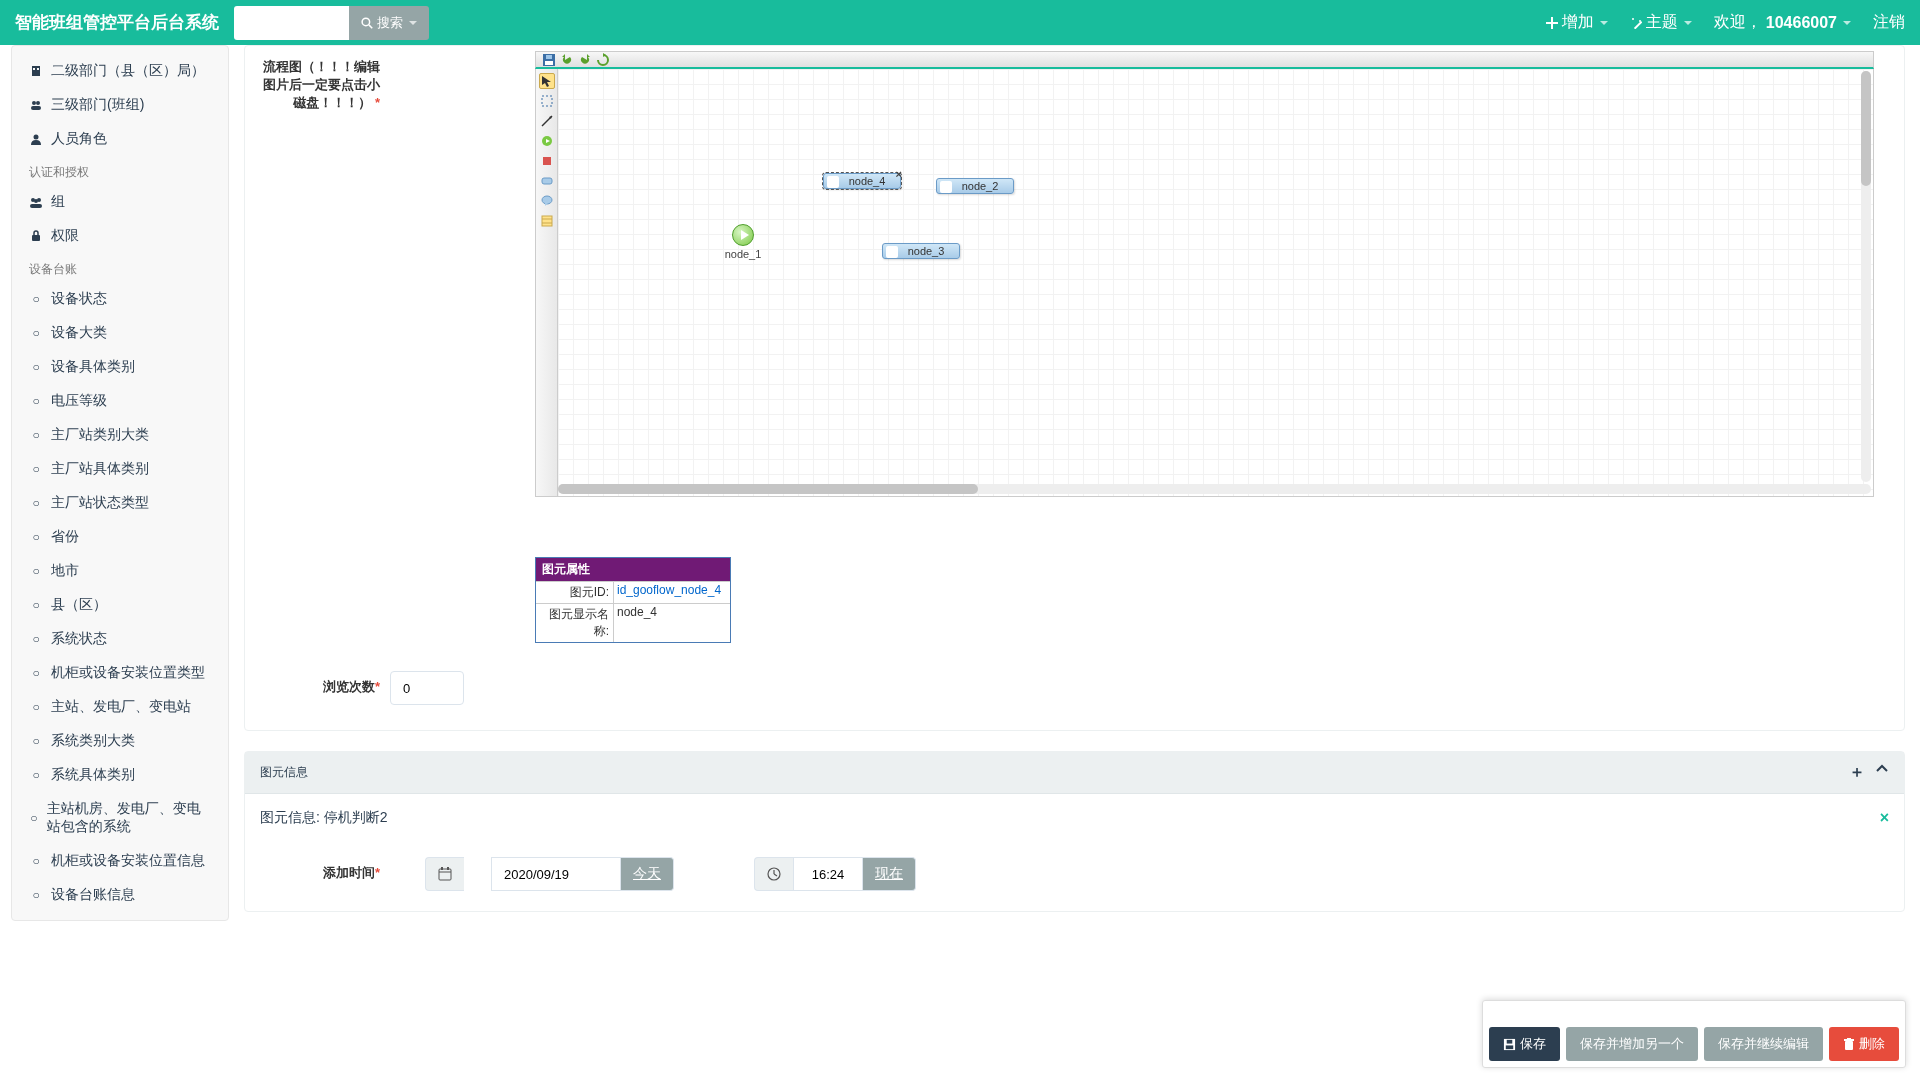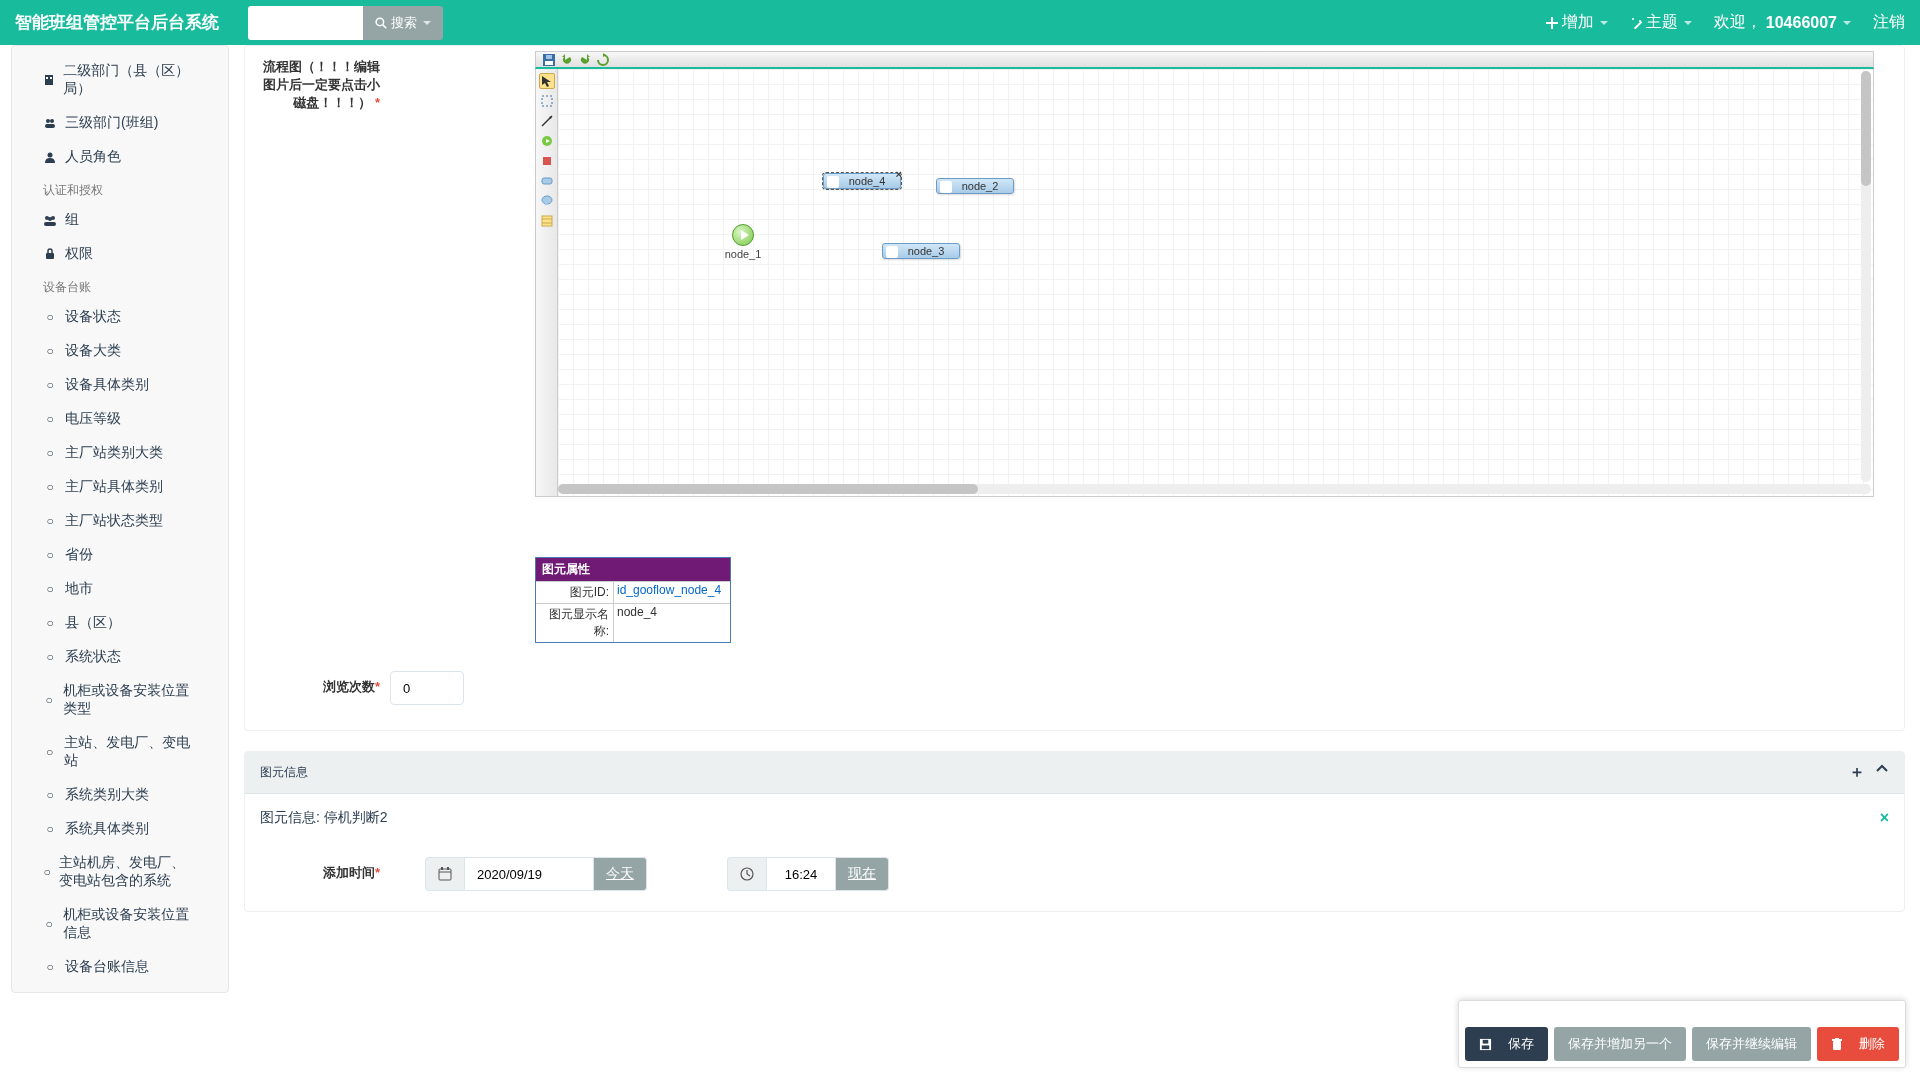--- a/index.html
+++ b/index.html
@@ -1,29 +1,29 @@
 <!DOCTYPE html>
 <html><head>
 <meta charset="utf-8">
 <style>
 * { box-sizing: border-box; margin: 0; padding: 0; }
 body { font-family: "Helvetica Neue", Arial, sans-serif; font-size: 14px; color: #333; background: #fff; }
 
 
 .navbar { background: #18bc9c; height: 45px; display: flex; align-items: center; padding: 0 15px; color: #fff; }
-.brand { font-weight: bold; font-size: 17px; margin-right: 29px; white-space: nowrap; }
+.brand { font-weight: bold; font-size: 17px; margin-right: 15px; white-space: nowrap; }
 .search-group { display: flex; align-items: center; }
 .search-input { height: 34px; width: 115px; border: none; border-radius: 3px 0 0 3px; padding: 6px 10px; font-size: 13px; background:#fff;}
 .search-btn { height: 34px; border: none; background: #95a5a6; color: #fff; padding: 6px 12px; font-size: 13px; border-radius: 0 3px 3px 0; cursor: pointer; display:flex; align-items:center; gap:4px;}
 .nav-right { margin-left: auto; display: flex; align-items: center; gap: 22px; }
 .nav-link { color: #fff; cursor: pointer; font-size: 16px; display:flex; align-items:center; gap:4px;}
 .caret-down { display:inline-block; width:0; height:0; border-left:4px solid transparent; border-right:4px solid transparent; border-top:4px solid rgba(255,255,255,0.7); margin-left:2px; vertical-align:middle;}
 
 
-.sidebar { position: absolute; left: 11px; top: 45px; width: 218px; background: #f8f8f8; border: 1px solid #e7e7e7; border-radius: 4px; padding: 8px 16px; }
+.sidebar { position: absolute; left: 11px; top: 45px; width: 218px; background: #f8f8f8; border: 1px solid #e7e7e7; border-radius: 4px; padding: 8px 2px; }
 .side-item { padding: 8px 15px; display: flex; align-items: center; gap: 8px; cursor: pointer; color: #2c3e50; font-size: 14px;}
 .side-section { padding: 8px 15px 4px; font-size: 12px; color: #777; }
 .side-icon { width: 14px; height: 14px; display:inline-flex; align-items:center; justify-content:center; font-size:12px; }
 .circle-icon::before { content:"○"; font-weight:bold; color:#2c3e50;}
 
 
 .main { position: absolute; left: 244px; top: 45px; right: 11px; bottom: 0; overflow: visible; padding-right:4px;}
 .panel { background: #fff; border: 1px solid #ecf0f1; border-radius: 4px; margin-bottom: 20px; }
 
 .form-group { display: flex; padding: 5px 15px; }
@@ -80,21 +80,21 @@
 
 .input-group { display:flex; }
 .addon { background:#ecf0f1; border:1px solid #dce4ec; padding:6px 12px; display:flex; align-items:center; color:#555;}
 .addon-left { border-radius:4px 0 0 4px; border-right:none;}
 .addon-right { border-radius:0 4px 4px 0; border-left:none; background:#95a5a6; color:#fff; cursor:pointer;text-decoration:underline;}
 .input-mid { border-radius:0; }
 .gap { width:10px;}
 
 
 .btn-bar { position:fixed; right:14px; bottom:12px; display:flex; gap:6px; background:#fff; padding:6px; border:1px solid #ddd; box-shadow:0 -1px 6px rgba(0,0,0,0.15); border-radius:3px;}
-.btn { padding:8px 14px; border:none; border-radius:3px; cursor:pointer; font-size:13px; color:#fff; display:flex; align-items:center; gap:16px;margin-top:20px;}
+.btn { padding:8px 14px; border:none; border-radius:3px; cursor:pointer; font-size:13px; color:#fff; display:flex; align-items:center; gap:4px;margin-top:20px;}
 .btn-dark { background:#2c3e50; }
 .btn-grey { background:#95a5a6; }
 .btn-red { background:#e74c3c; }
 
 svg { display:block; }
 
 
 .main-scroll::-webkit-scrollbar { width:14px;}
 .main-scroll::-webkit-scrollbar-thumb { background:#ccc; border-radius:7px;}
 </style>
@@ -428,21 +428,21 @@
         </div>
         <div class="input-group">
           <div class="addon addon-left">
             <svg width="14" height="14" viewBox="0 0 14 14" fill="#555">
                 <rect x="1" y="2" width="12" height="11" rx="1" fill="none" stroke="#555"></rect>
                 <line x1="1" y1="5" x2="13" y2="5" stroke="#555"></line>
                 <rect x="3" y="0" width="2" height="3"></rect>
                 <rect x="9" y="0" width="2" height="3"></rect>
               </svg>
           </div>
-          <input class="form-control input-mid" style="width: 130px;" value="2020/09/19">
+          <input class="form-control input-mid" style="width: 130px; margin-left: 27px;" value="2020/09/19">
           <div class="addon addon-right">今天</div>
         </div>
         <div class="gap"></div>
         <div class="input-group">
           <div class="addon addon-left">
             <svg width="14" height="14" viewBox="0 0 14 14" fill="none" stroke="#555" stroke-width="1.2">
                 <circle cx="7" cy="7" r="6"></circle>
                 <line x1="7" y1="7" x2="7" y2="3"></line>
                 <line x1="7" y1="7" x2="10" y2="9"></line>
               </svg>

